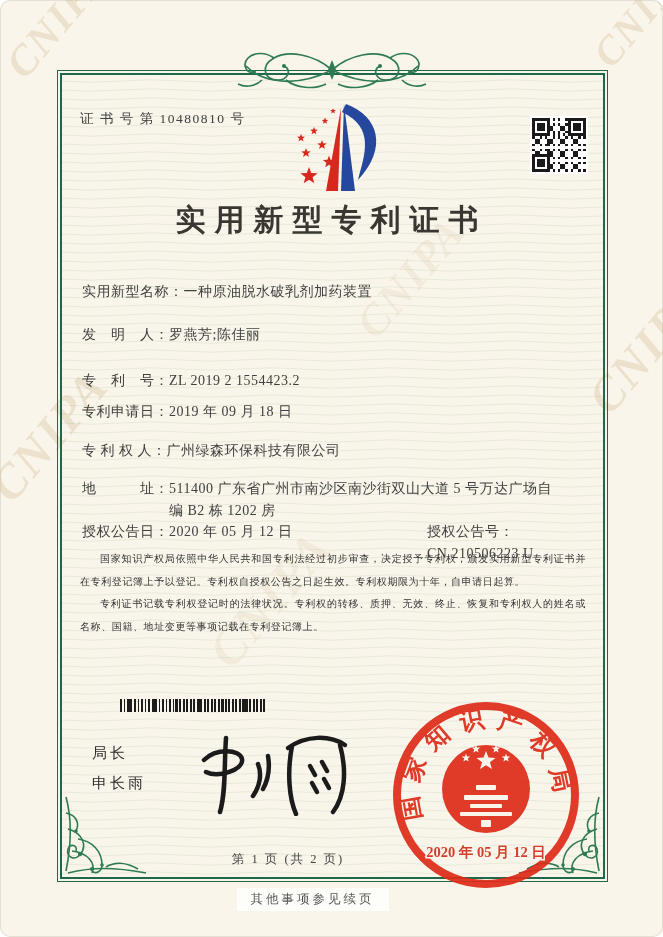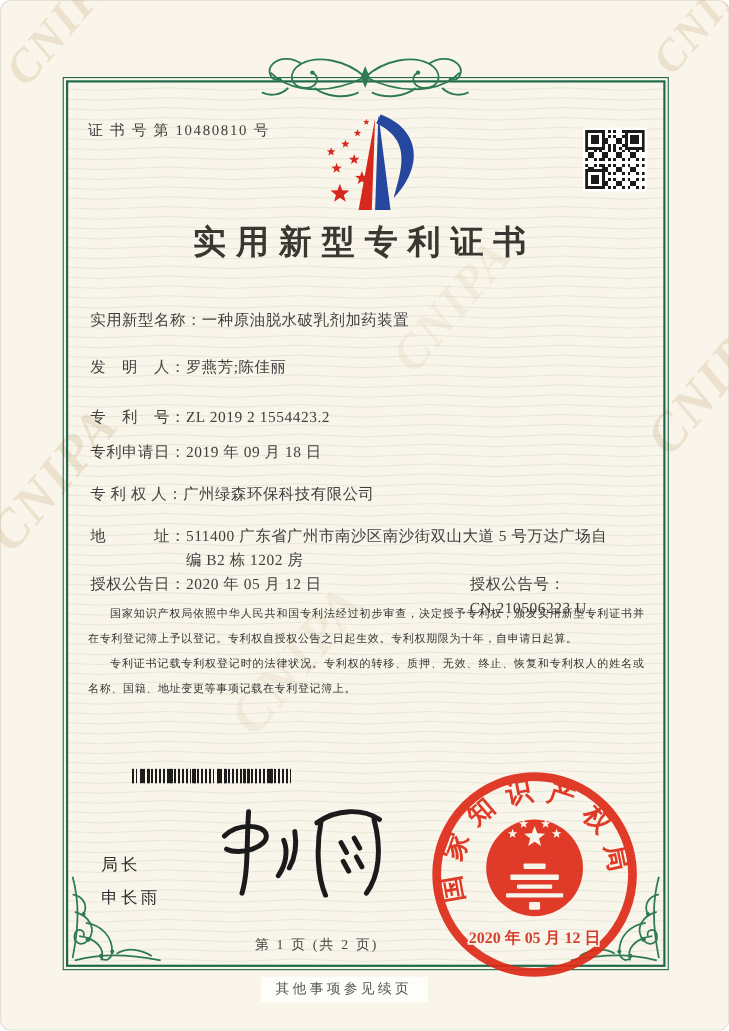--- a/index.html
+++ b/index.html
@@ -37,21 +37,21 @@
   }
   .body-text p{margin:0;text-indent:2em;}
   .barcode{
     position:absolute;left:120px;top:699px;width:146px;height:13px;
     background:
       repeating-linear-gradient(90deg,#1c1c1c 0 1.5px,transparent 1.5px 3.5px),
       repeating-linear-gradient(90deg,#1c1c1c 0 2px,transparent 2px 7px),
       repeating-linear-gradient(90deg,transparent 0 9px,#1c1c1c 9px 12px,transparent 12px 23px);
   }
   .seal{position:absolute;left:388px;top:697px;width:196px;height:196px;opacity:0.92;}
-  .director{position:absolute;left:92px;top:772px;font-family:"Liberation Sans","DejaVu Sans",sans-serif;
+  .director{position:absolute;left:92px;top:738px;font-family:"Liberation Sans","DejaVu Sans",sans-serif;
     font-size:15px;color:#2d2d2d;letter-spacing:3px;line-height:30px;}
   .signature{position:absolute;left:188px;top:726px;}
   .page-info{position:absolute;left:0;top:851px;width:576px;text-align:center;font-size:12.5px;
     letter-spacing:2px;color:#444;}
   .footer-note-wrap{position:absolute;left:0;top:888px;width:625px;text-align:center;}
   .footer-note{display:inline-block;background:#fdfdfa;padding:3px 14px;font-size:12.5px;
     letter-spacing:3px;color:#555;}
 </style>
 </head>
 <body>

